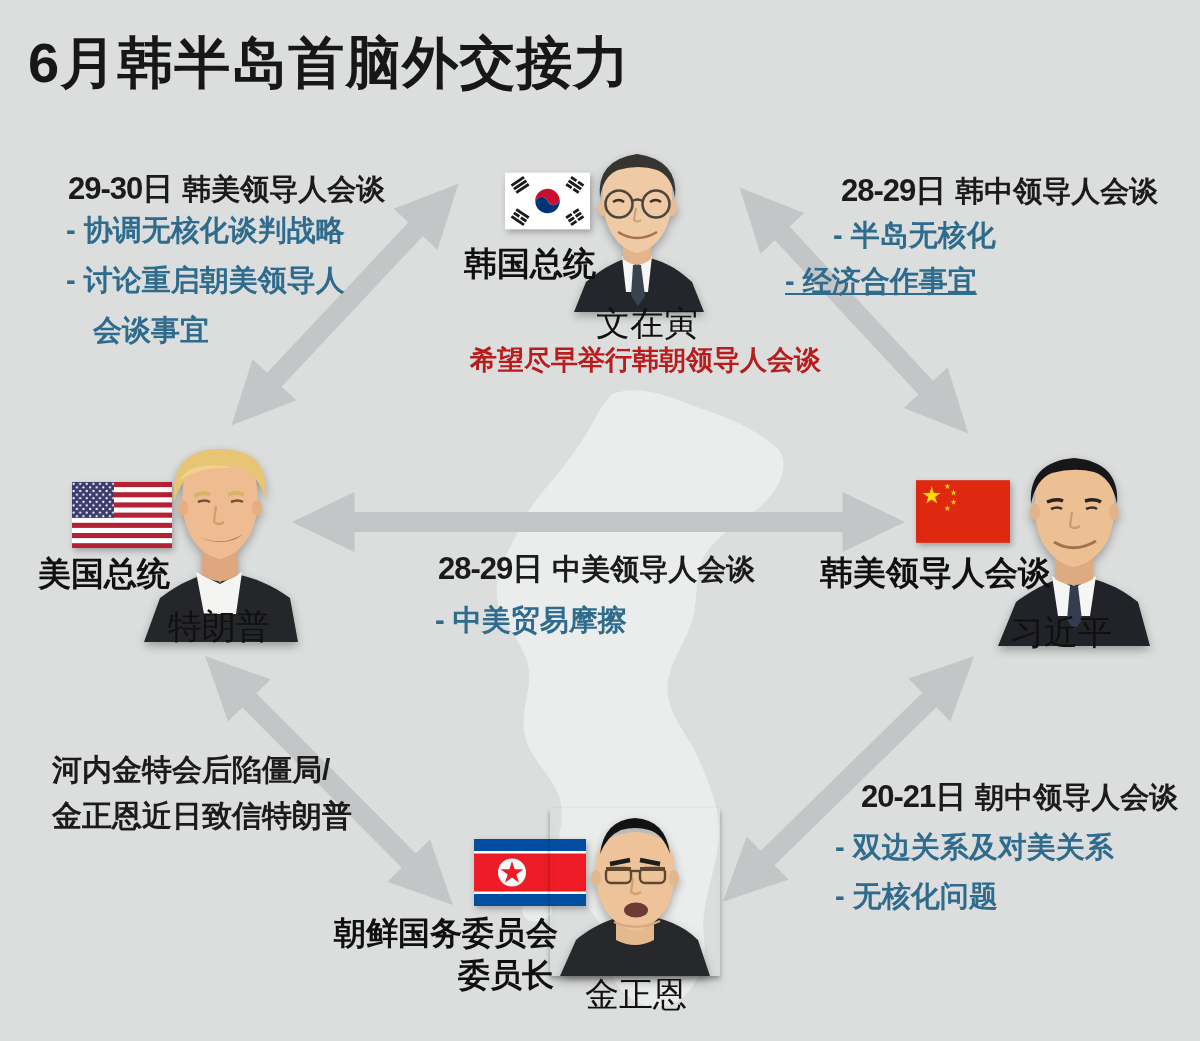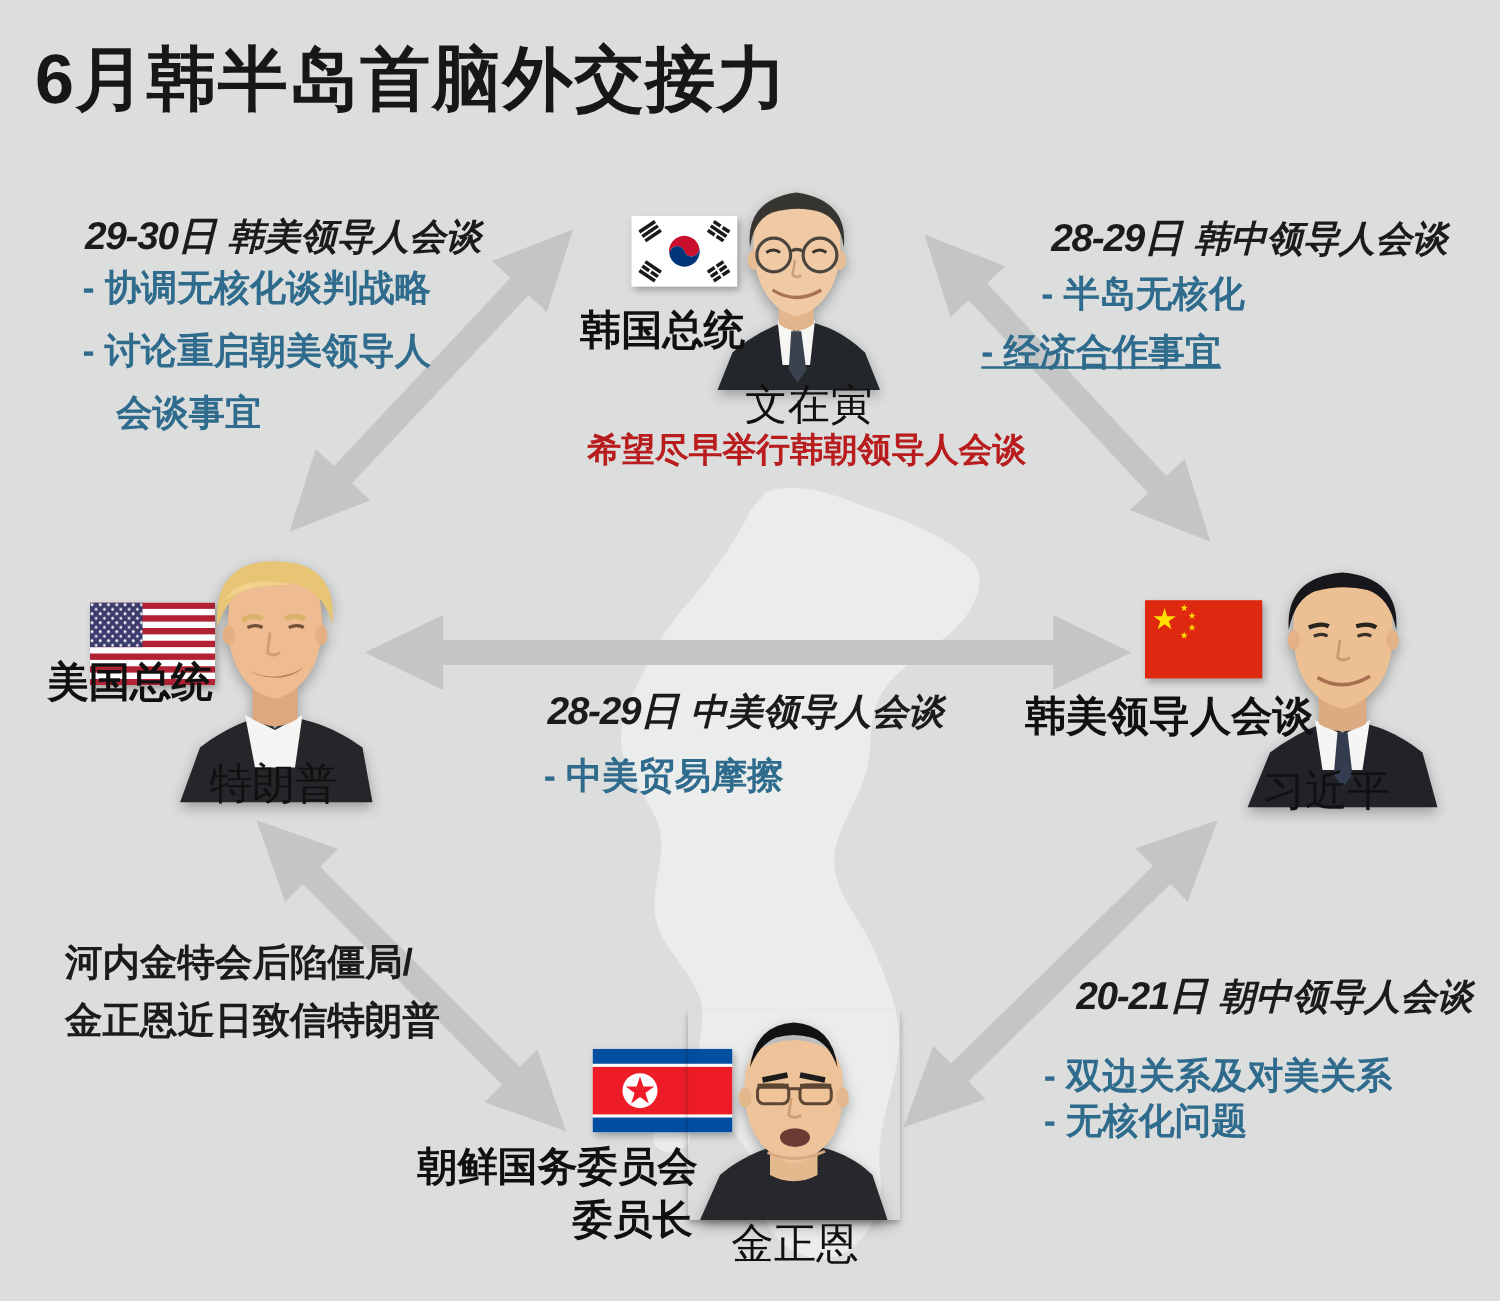--- a/index.html
+++ b/index.html
@@ -9,21 +9,21 @@
     font-family:"Liberation Sans","DejaVu Sans",sans-serif;
   }
   .layer{position:absolute;left:0;top:0;width:1200px;height:1041px;}
   .abs{position:absolute;}
   .page-title{
     left:28px;top:26px;
     font-size:56px;font-weight:bold;color:#171717;letter-spacing:1px;
     z-index:5;white-space:nowrap;
   }
   .annot-heading{
-    font-weight:bold;color:#1b1b1b;font-size:29px;white-space:nowrap;z-index:5;font-style:italic;
+    font-weight:bold;color:#1b1b1b;font-size:29px;white-space:nowrap;z-index:5;
   }
   .annot-heading .date{font-size:31px;margin-right:10px;letter-spacing:-1px;}
   .annot-line{
     font-weight:bold;color:#2e6b8c;font-size:29px;white-space:nowrap;z-index:5;
   }
   .annot-black{
     font-weight:bold;color:#1b1b1b;font-size:30px;white-space:nowrap;z-index:5;
   }
   .leader-role{
     font-weight:bold;color:#101010;font-size:33px;white-space:nowrap;z-index:6;
@@ -96,21 +96,21 @@
   <span class="date">28-29日</span><span>中美领导人会谈</span>
 </div>
 <div class="abs annot-line" style="left:435px;top:601px;">- 中美贸易摩擦</div>
 
 <div class="abs annot-black" style="left:52px;top:750px;">河内金特会后陷僵局/</div>
 <div class="abs annot-black" style="left:52px;top:796px;">金正恩近日致信特朗普</div>
 
 <div class="abs annot-heading" style="left:861px;top:776px;">
   <span class="date">20-21日</span><span>朝中领导人会谈</span>
 </div>
-<div class="abs annot-line" style="left:835px;top:828px;margin-top:13px;">- 双边关系及对美关系</div>
+<div class="abs annot-line" style="left:835px;top:828px;">- 双边关系及对美关系</div>
 <div class="abs annot-line" style="left:835px;top:877px;">- 无核化问题</div>
 
 <div class="flag" style="left:505px;top:172px;width:85px;height:58px;">
   <svg width="85" height="58" viewBox="0 0 90 60">
     <rect width="90" height="60" fill="#ffffff"></rect>
     <g transform="rotate(-19 45 30)">
       <path d="M32,30 A13,13 0 0 1 58,30 A6.5,6.5 0 0 1 45,30 A6.5,6.5 0 0 0 32,30 Z" fill="#c8102e"></path>
       <path d="M58,30 A13,13 0 0 1 32,30 A6.5,6.5 0 0 1 45,30 A6.5,6.5 0 0 0 58,30 Z" fill="#003478"></path>
     </g>
     <g fill="#1a1a1a">
@@ -205,21 +205,21 @@
     <path d="M38,62 C34,20 58,8 86,9 C118,10 133,26 130,60 C124,36 108,27 92,26 C66,23 46,34 38,62 Z" fill="#e8c475"></path>
     <path d="M44,40 Q66,26 98,28 Q76,22 58,28 Q48,32 44,40 Z" fill="#f0d28c"></path>
     <path d="M58,56 q9,-5 16,-1" stroke="#d9b368" stroke-width="4" fill="none"></path>
     <path d="M92,55 q9,-4 16,0" stroke="#d9b368" stroke-width="4" fill="none"></path>
     <path d="M62,62 q7,-3 12,0" stroke="#6e5138" stroke-width="2.6" fill="none"></path>
     <path d="M95,62 q7,-3 12,0" stroke="#6e5138" stroke-width="2.6" fill="none"></path>
     <path d="M80,66 L78,82 Q82,86 88,82" stroke="#d49c6f" stroke-width="2.2" fill="none"></path>
     <path d="M64,97 Q86,107 107,94 Q97,103 82,102 Q70,101 64,97 Z" fill="#b5765a"></path>
   </svg>
 </div>
-<div class="abs leader-role" style="left:38px;top:524px;font-family:Liberation Mono, monospace;">美国总统</div>
+<div class="abs leader-role" style="left:38px;top:552px;font-family:Liberation Mono, monospace;">美国总统</div>
 <div class="abs leader-name" style="left:168px;top:604px;">特朗普</div>
 
 <div class="flag" style="left:916px;top:480px;width:94px;height:63px;">
   <svg width="94" height="63" viewBox="0 0 30 20">
     <rect width="30" height="20" fill="#de2910"></rect>
     <g fill="#ffde00">
       <path transform="translate(5,5) scale(3)" d="M0,-1 L0.2245,-0.309 0.951,-0.309 0.363,0.118 0.588,0.809 0,0.382 -0.588,0.809 -0.363,0.118 -0.951,-0.309 -0.2245,-0.309 Z"></path>
       <path transform="translate(10,2) scale(1)" d="M0,-1 L0.2245,-0.309 0.951,-0.309 0.363,0.118 0.588,0.809 0,0.382 -0.588,0.809 -0.363,0.118 -0.951,-0.309 -0.2245,-0.309 Z"></path>
       <path transform="translate(12,4) scale(1)" d="M0,-1 L0.2245,-0.309 0.951,-0.309 0.363,0.118 0.588,0.809 0,0.382 -0.588,0.809 -0.363,0.118 -0.951,-0.309 -0.2245,-0.309 Z"></path>
       <path transform="translate(12,7) scale(1)" d="M0,-1 L0.2245,-0.309 0.951,-0.309 0.363,0.118 0.588,0.809 0,0.382 -0.588,0.809 -0.363,0.118 -0.951,-0.309 -0.2245,-0.309 Z"></path>

